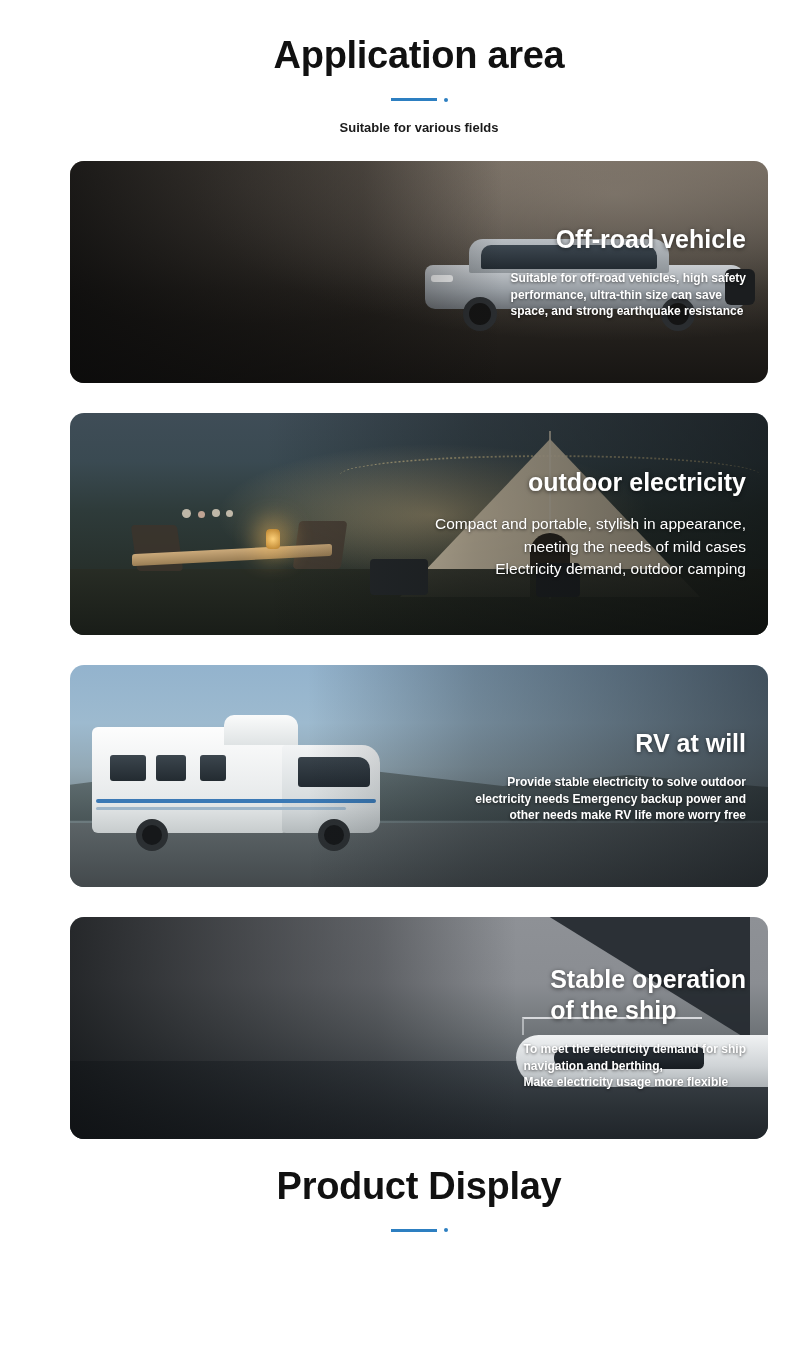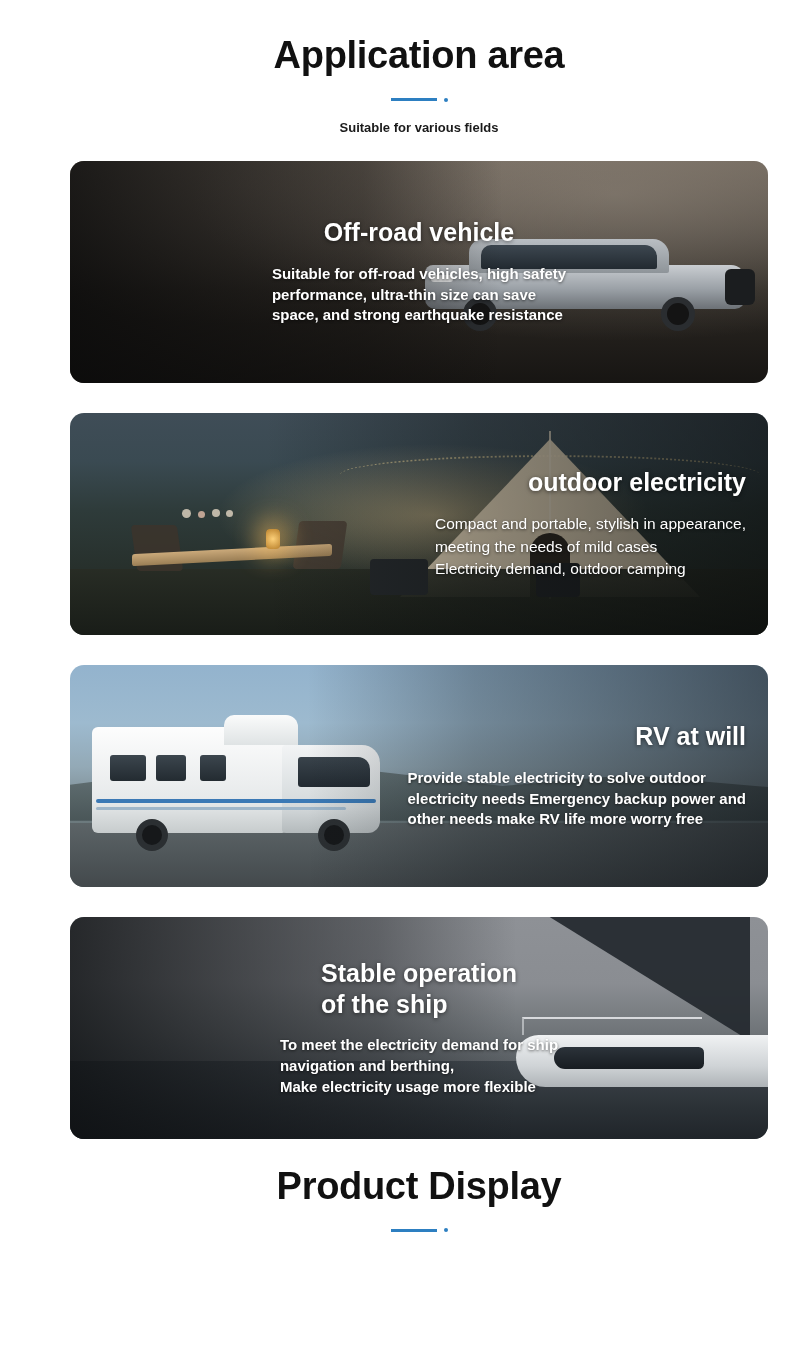--- a/index.html
+++ b/index.html
@@ -79,32 +79,32 @@
     inset: 0;
   }
   .card-content {
     position: absolute;
     inset: 0;
     padding: 0 22px;
     display: flex;
     flex-direction: column;
     justify-content: center;
   }
-  .card-content.left { align-items: center; text-align: left; }
-  .card-content.right { align-items: flex-end; }
+  .card-content.left { align-items: flex-end; text-align: left; }
+  .card-content.right { align-items: flex-end; text-align: right; }
   .card-title {
     font-size: 25px;
     font-weight: 700;
     line-height: 1.22;
     text-shadow: 0 1px 4px rgba(0,0,0,.55);
     white-space: pre-line;
   }
   .card-desc {
     margin-top: 16px;
-    font-size: 15px;
+    font-size: 12px;
     font-weight: 600;
     line-height: 1.38;
     text-shadow: 0 1px 3px rgba(0,0,0,.6);
     white-space: pre-line;
   }
   .card-desc.big {
     font-size: 15.5px;
     font-weight: 400;
     line-height: 1.45;
   }

